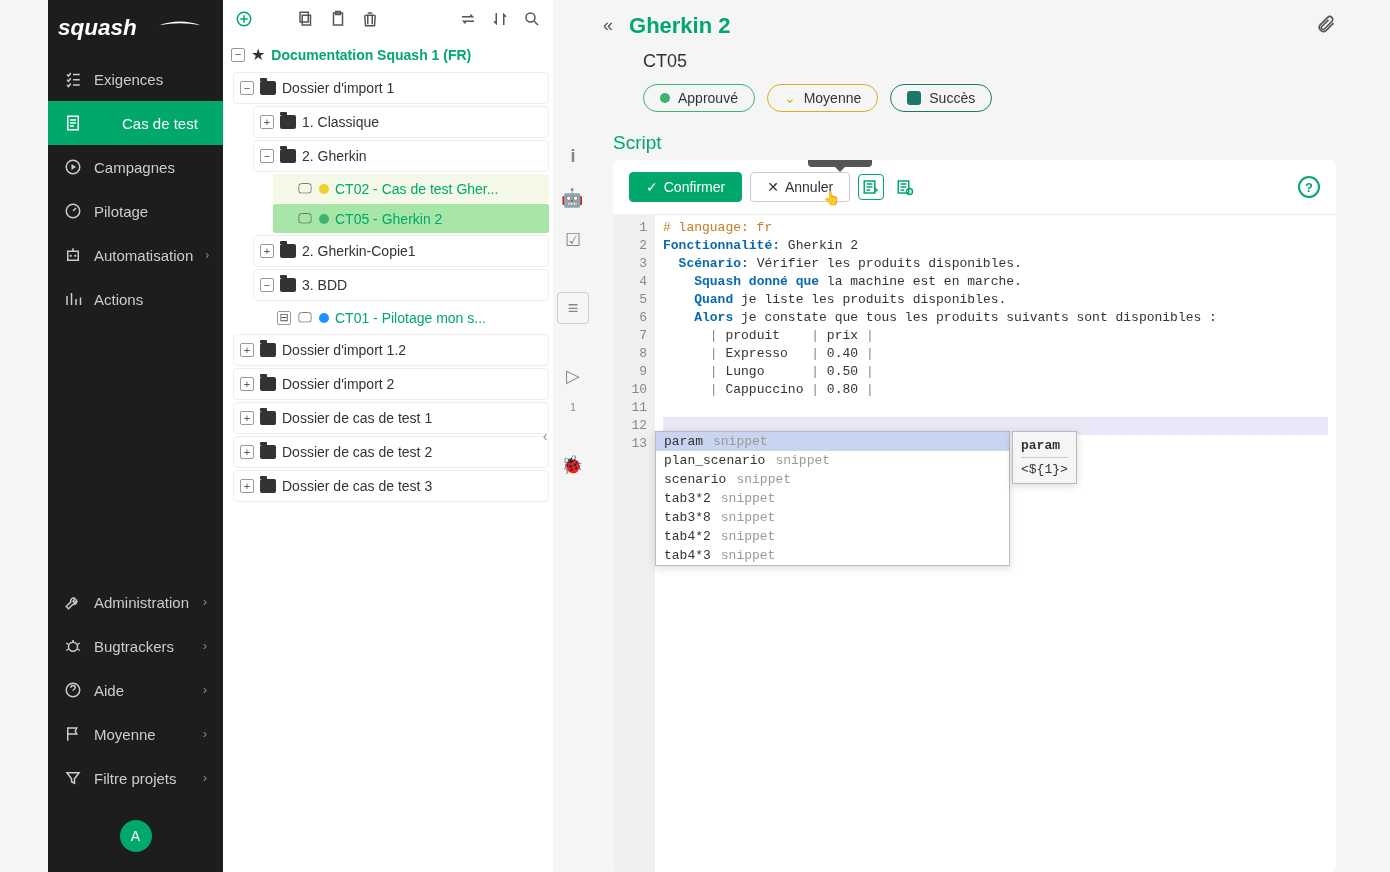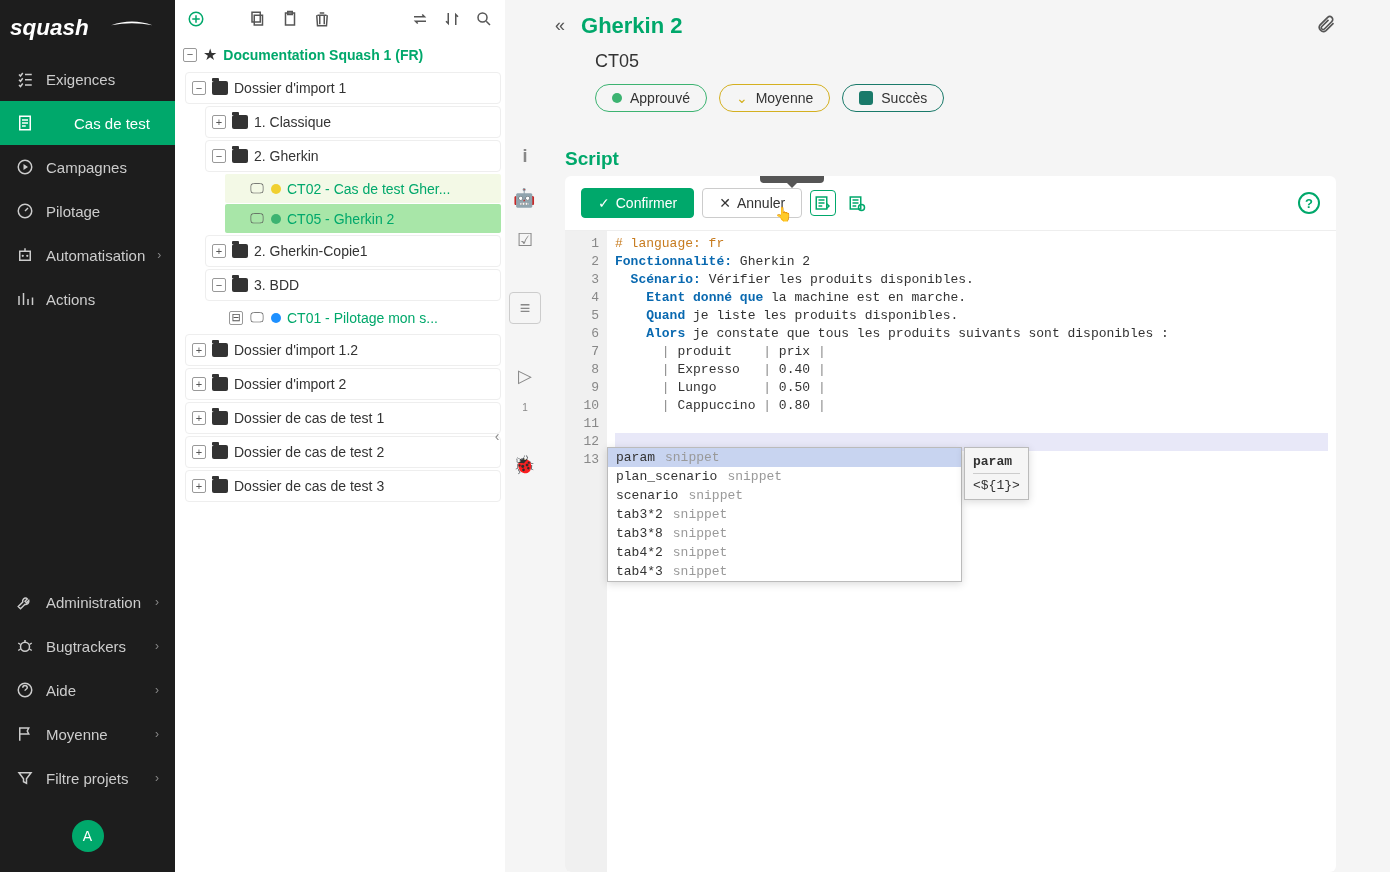--- a/index.html
+++ b/index.html
@@ -1,17 +1,17 @@
 <!DOCTYPE html>
 <html><head>
 <meta charset="utf-8">
 <style>
 * { margin: 0; padding: 0; box-sizing: border-box; }
 body { font-family: -apple-system, BlinkMacSystemFont, "Segoe UI", Helvetica, Arial, sans-serif; font-size: 14px; color: #333; background: #f5f5f5; overflow: hidden; }
-.app { display: flex; height: 872px; width: 1356px; }
+.app { display: flex; height: 872px; width: 1356px; padding-left: 48px; }
 .sidebar { width: 175px; background: #1d1d1d; color: #ccc; display: flex; flex-direction: column; }
 .logo { padding: 12px 10px; }
 .logo svg { width: 150px; height: 30px; }
 .nav { flex: 1; }
 .nav-item { display: flex; align-items: center; padding: 13px 16px; gap: 12px; cursor: pointer; color: #ccc; font-size: 15px; }
 .nav-item.active { background: #00a86b; color: #fff; gap: 40px; }
 .nav-item .chev { margin-left: auto; font-size: 12px; color: #888; }
 .nav-item .icon { width: 18px; display: flex; justify-content: center; }
 .avatar { width: 32px; height: 32px; border-radius: 50%; background: #00a86b; color: #fff; display: flex; align-items: center; justify-content: center; margin: 20px auto; font-size: 14px; }
 .tree-panel { width: 330px; background: #fff; display: flex; flex-direction: column; position: relative; }
@@ -47,21 +47,21 @@
 .back { color: #555; cursor: pointer; font-size: 18px; }
 .title { color: #00a86b; font-weight: 600; font-size: 22px; }
 .attach { margin-left: auto; color: #555; cursor: pointer; }
 .subtitle { font-size: 18px; font-weight: 500; color: #333; margin-left: 40px; margin-top: 12px; }
 .pills { display: flex; gap: 12px; margin-left: 40px; margin-top: 12px; }
 .pill { border: 1px solid; border-radius: 20px; padding: 5px 16px; display: flex; align-items: center; gap: 8px; font-size: 14px; }
 .pill.approved { border-color: #3cb371; color: #333; }
 .pill.medium { border-color: #d4b020; color: #333; }
 .pill.success { border-color: #1a7a6a; color: #333; }
 .pill .sq { width: 14px; height: 14px; border-radius: 3px; }
-.section-title { color: #00a86b; font-weight: 700; font-size: 19px; margin-left: 10px; margin-top: 36px; }
+.section-title { color: #00a86b; font-weight: 400; font-size: 19px; margin-left: 10px; margin-top: 20px; }
 .editor-box { background: #fff; border-radius: 6px; margin-top: 6px; display: flex; flex-direction: column; flex: 1; overflow: hidden; margin-left: 10px; }
 .editor-toolbar { display: flex; align-items: center; padding: 12px 16px; gap: 8px; position: relative; }
 .btn { padding: 6px 16px; border-radius: 4px; cursor: pointer; display: flex; align-items: center; gap: 6px; font-size: 14px; }
 .btn.confirm { background: #00a86b; color: #fff; border: 1px solid #00a86b; }
 .btn.cancel { background: #fff; border: 1px solid #ccc; color: #333; }
 .tb-action { width: 26px; height: 26px; display: flex; align-items: center; justify-content: center; cursor: pointer; color: #00a86b; }
 .tb-action.boxed { border: 1px solid #00a86b; border-radius: 4px; }
 .help { margin-left: auto; width: 22px; height: 22px; border: 2px solid #00a86b; border-radius: 50%; color: #00a86b; display: flex; align-items: center; justify-content: center; font-size: 13px; font-weight: bold; cursor: pointer; }
 .tooltip { position: absolute; top: -20px; left: 195px; background: #555; color: #fff; padding: 6px 12px; border-radius: 4px; font-size: 13px; }
 .tooltip::after { content: ''; position: absolute; bottom: -5px; left: 50%; transform: translateX(-50%); border: 5px solid transparent; border-top-color: #555; border-bottom: none; }
@@ -411,21 +411,21 @@
             <div>9</div>
             <div>10</div>
             <div>11</div>
             <div>12</div>
             <div>13</div>
           </div>
         <div class="code" id="code">
           <div class="code-line"><span class="comment"># language: fr</span></div>
             <div class="code-line"><span class="kw">Fonctionnalité:</span> Gherkin 2</div>
             <div class="code-line">  <span class="kw">Scénario:</span> Vérifier les produits disponibles.</div>
-            <div class="code-line">    <span class="kw">Etant donné que</span> la machine est en marche.</div>
+            <div class="code-line">    <span class="kw">Squash donné que</span> la machine est en marche.</div>
             <div class="code-line">    <span class="kw">Quand</span> je liste les produits disponibles.</div>
             <div class="code-line">    <span class="kw">Alors</span> je constate que tous les produits suivants sont disponibles :</div>
             <div class="code-line">      <span class="pipe">|</span> produit    <span class="pipe">|</span> prix <span class="pipe">|</span></div>
             <div class="code-line">      <span class="pipe">|</span> Expresso   <span class="pipe">|</span> 0.40 <span class="pipe">|</span></div>
             <div class="code-line">      <span class="pipe">|</span> Lungo      <span class="pipe">|</span> 0.50 <span class="pipe">|</span></div>
             <div class="code-line">      <span class="pipe">|</span> Cappuccino <span class="pipe">|</span> 0.80 <span class="pipe">|</span></div>
             <div class="code-line">&nbsp;</div>
             <div class="code-line active">&nbsp;</div>
             <div class="code-line">&nbsp;</div>
             <div class="autocomplete" id="autocomplete">

